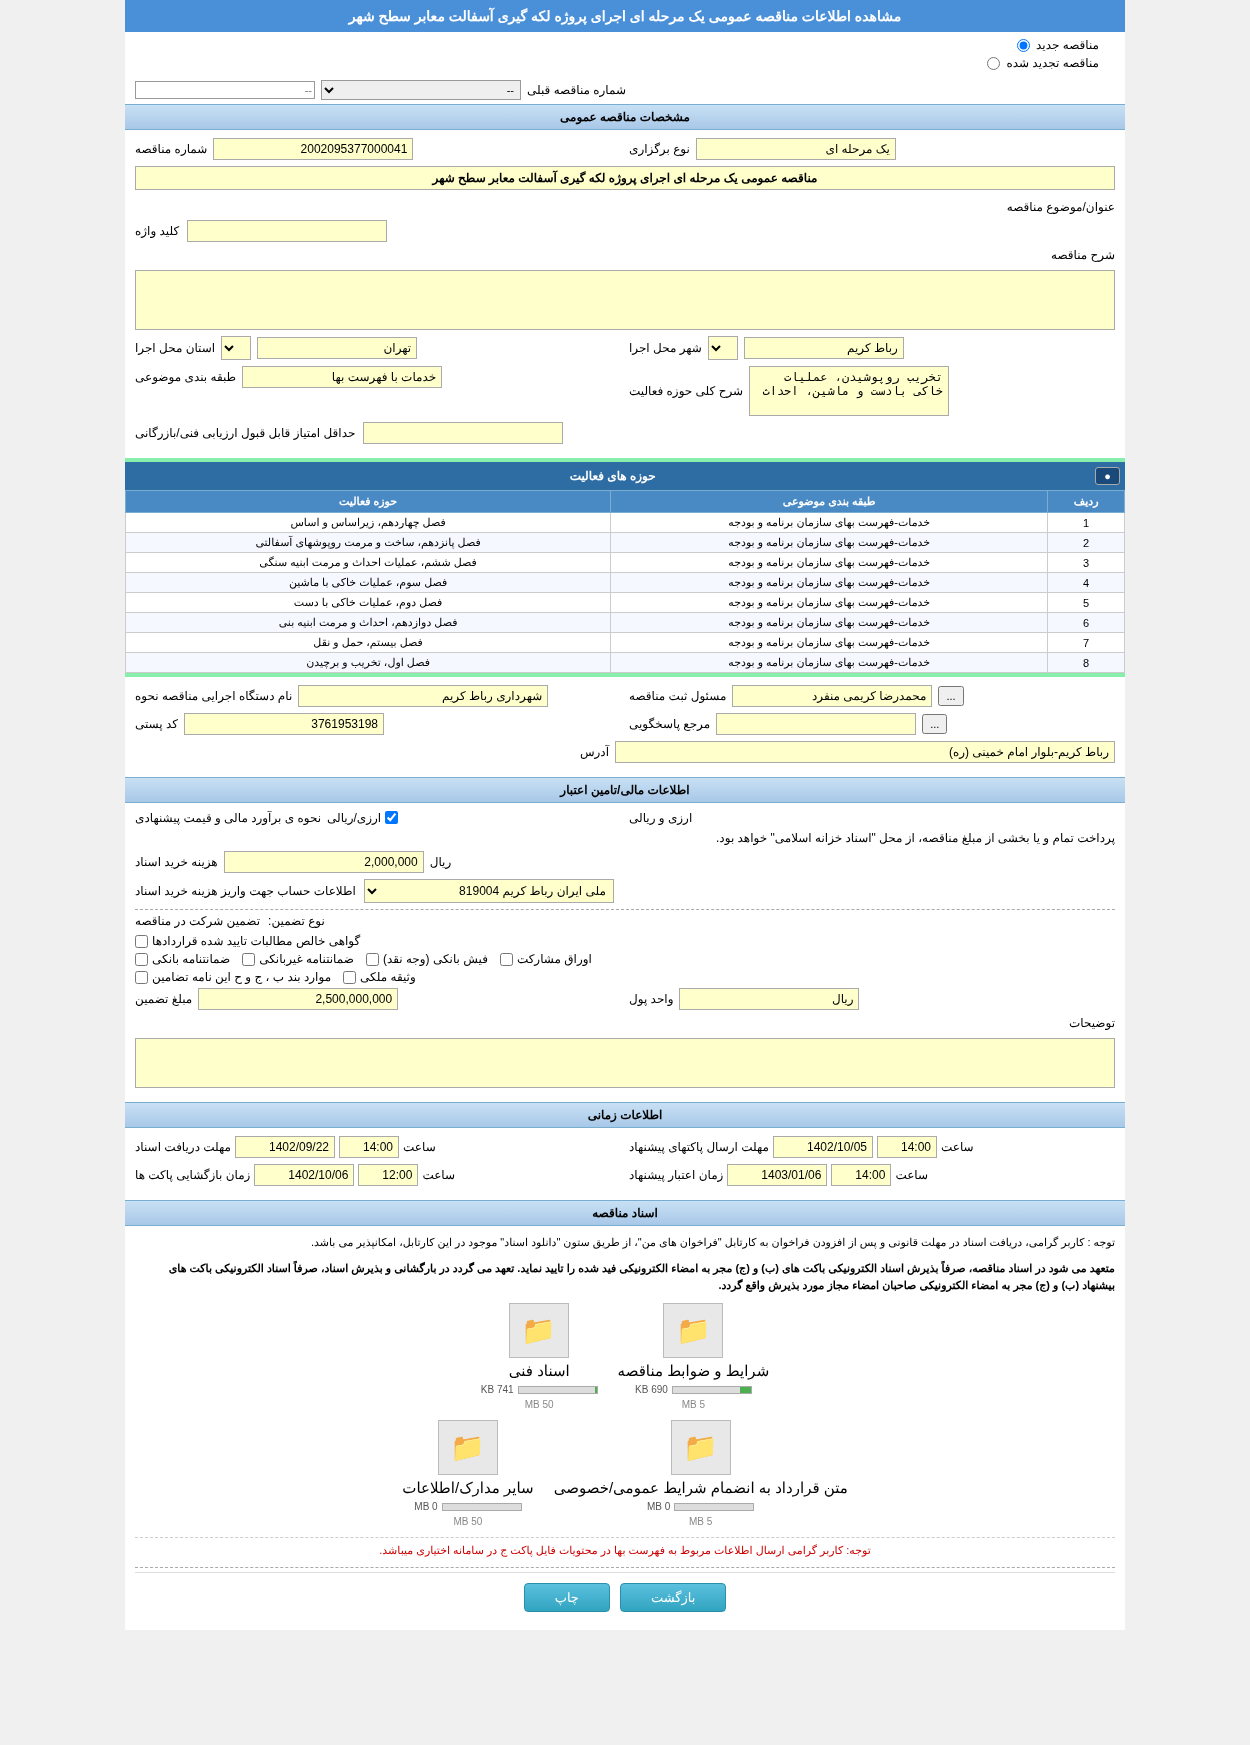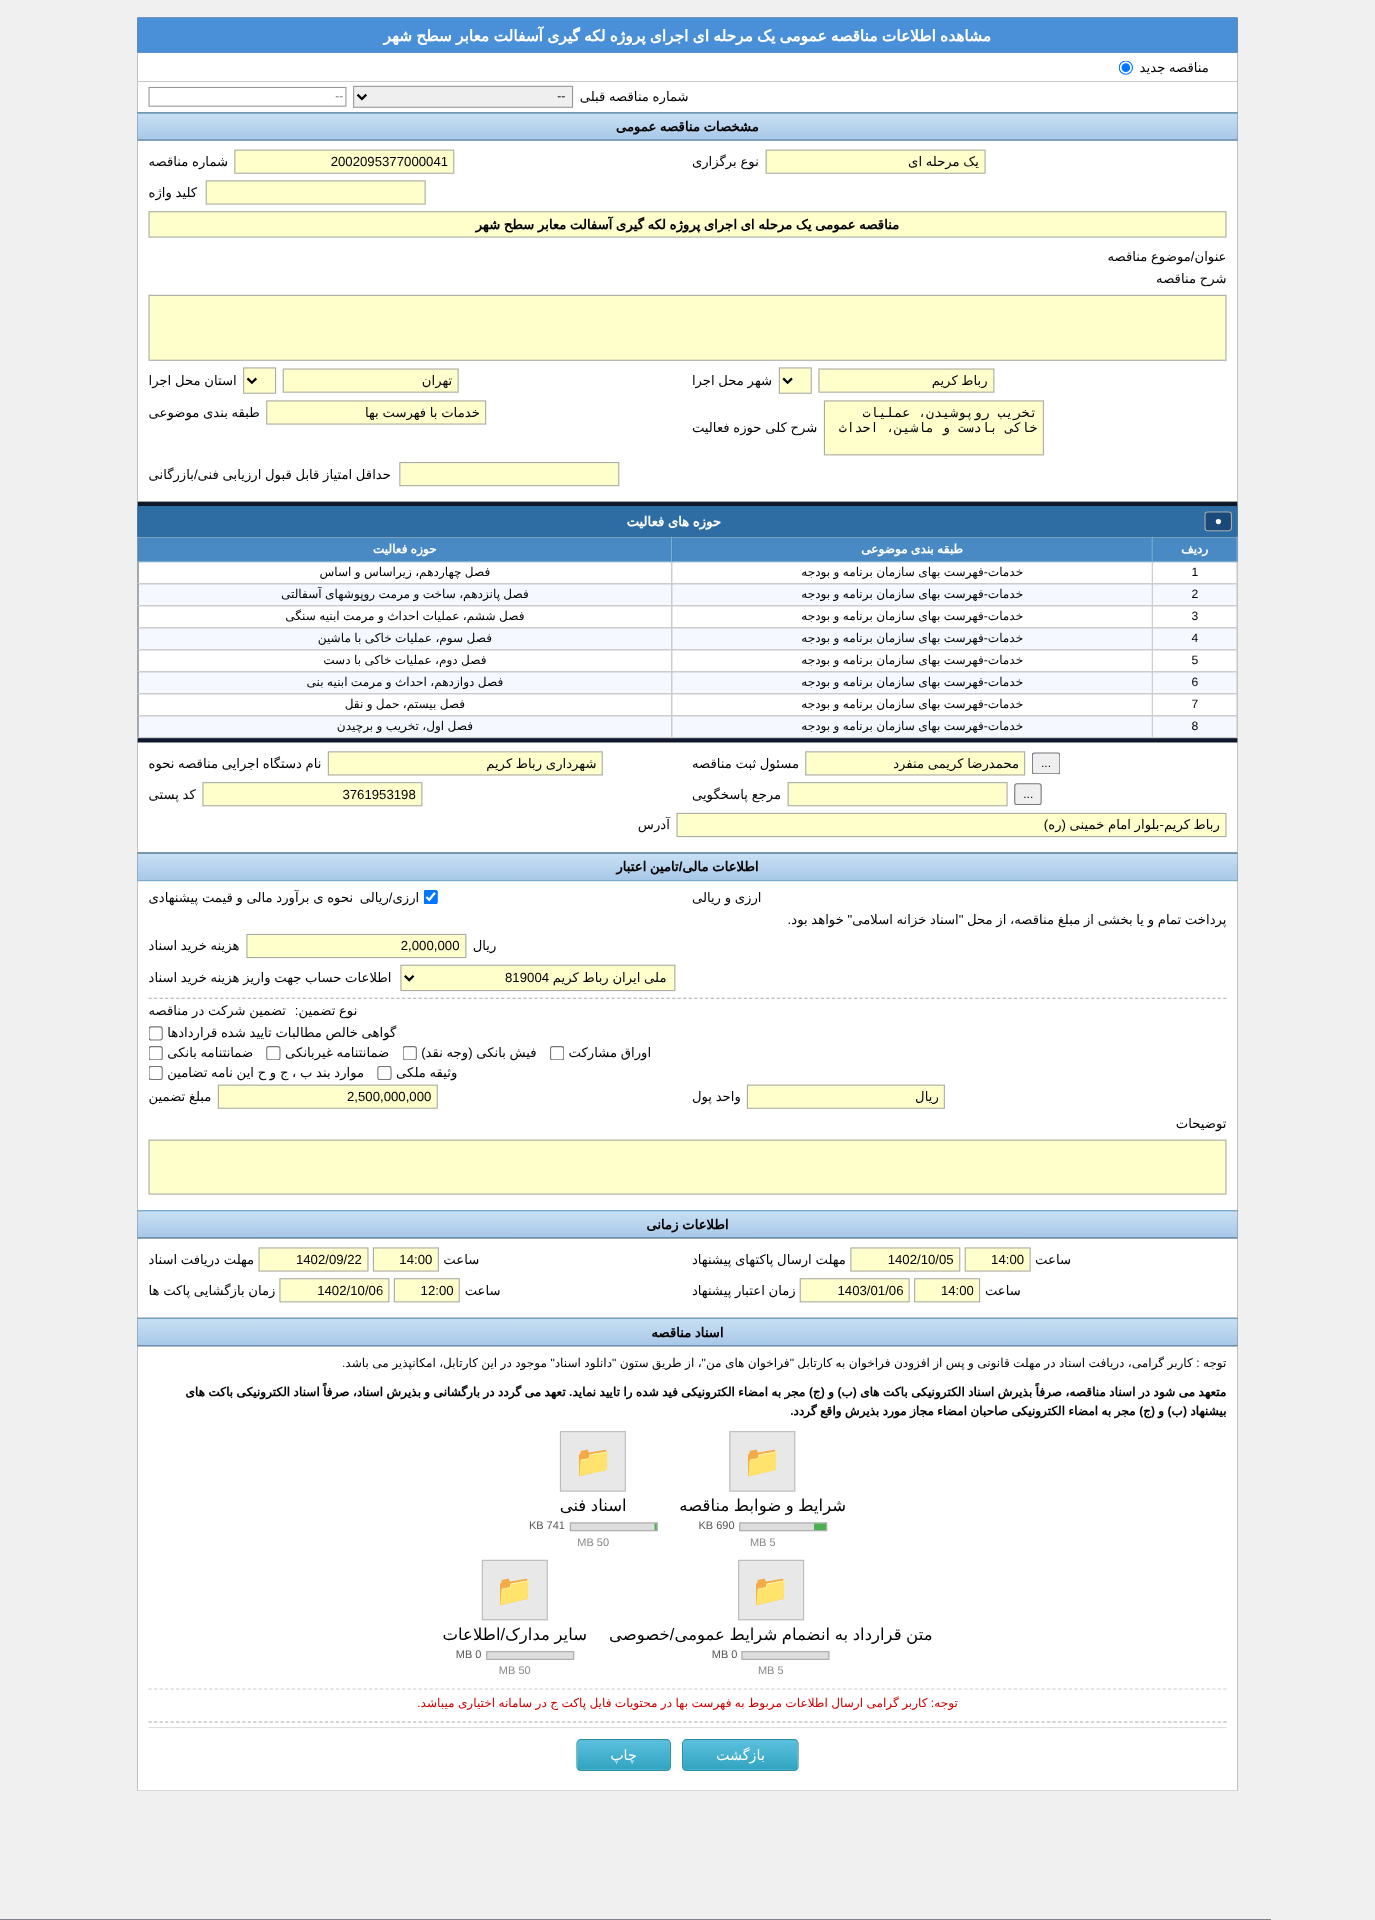--- a/index.html
+++ b/index.html
@@ -5,22 +5,22 @@
     * { box-sizing: border-box; margin: 0; padding: 0; }
     body {
       font-family: Tahoma, Arial, sans-serif;
       font-size: 12px;
       direction: rtl;
       background: #f0f0f0;
       color: #000;
     }
     .page-wrapper {
       width: 1000px;
-      margin: 16px auto;
-      background: #0f172a;
+      margin: 0 auto;
+      background: #86efac;
     }
     .page-title {
       background: #4a90d9;
       color: #fff;
       text-align: center;
       padding: 8px;
       font-size: 14px;
       font-weight: bold;
     }
     .radio-row {
@@ -303,20 +303,24 @@
 
 <div class="page-wrapper">
 
   <div class="page-title">مشاهده اطلاعات مناقصه عمومی یک مرحله ای اجرای پروژه لکه گیری آسفالت معابر سطح شهر</div>
 
   <div class="radio-row">
     <div class="radio-item">
       <label>مناقصه جدید</label>
       <input type="radio" name="mofaghe_type" checked="" style="">
     </div>
+    <div class="radio-item">
+      <label>مناقصه تجدید شده</label>
+      <input type="radio" name="mofaghe_type" style="">
+    </div>
   </div>
 
   <div class="prev-mofaghe-row">
     <label>شماره مناقصه قبلی</label>
     <select>
       <option>--</option>
     </select>
     <input type="text" class="input-normal" style="width: 180px;" placeholder="--">
   </div>
 
@@ -327,28 +331,28 @@
       <div class="col-half">
         <input type="text" class="input-yellow" style="width: 200px;" value="یک مرحله ای" readonly="">
         <label>نوع برگزاری</label>
       </div>
       <div class="col-half">
         <input type="text" class="input-yellow" style="width: 200px;" value="2002095377000041">
         <label>شماره مناقصه</label>
       </div>
     </div>
 
+    <div class="form-row" style="flex-direction:column; align-items:stretch;">
+      <div class="full-width-label">مناقصه عمومی یک مرحله ای اجرای پروژه لکه گیری آسفالت معابر سطح شهر</div>
+      <div style="text-align:right; font-size:12px; margin-top:2px;">عنوان/موضوع مناقصه</div>
+    </div>
+
     <div class="form-row">
       <input type="text" class="input-yellow" style="width: 200px;">
       <label>کلید واژه</label>
-    </div>
-
-    <div class="form-row" style="flex-direction:column; align-items:stretch;">
-      <div class="full-width-label">مناقصه عمومی یک مرحله ای اجرای پروژه لکه گیری آسفالت معابر سطح شهر</div>
-      <div style="text-align:right; font-size:12px; margin-top:2px;">عنوان/موضوع مناقصه</div>
     </div>
 
     <div class="form-row" style="flex-direction:column; align-items:stretch;">
       <label>شرح مناقصه</label>
       <textarea class="textarea-yellow" style=""></textarea>
     </div>
 
     <div class="two-col-row">
       <div class="col-half">
         <input type="text" class="input-yellow" style="width: 160px;" value="رباط کریم" readonly="">

